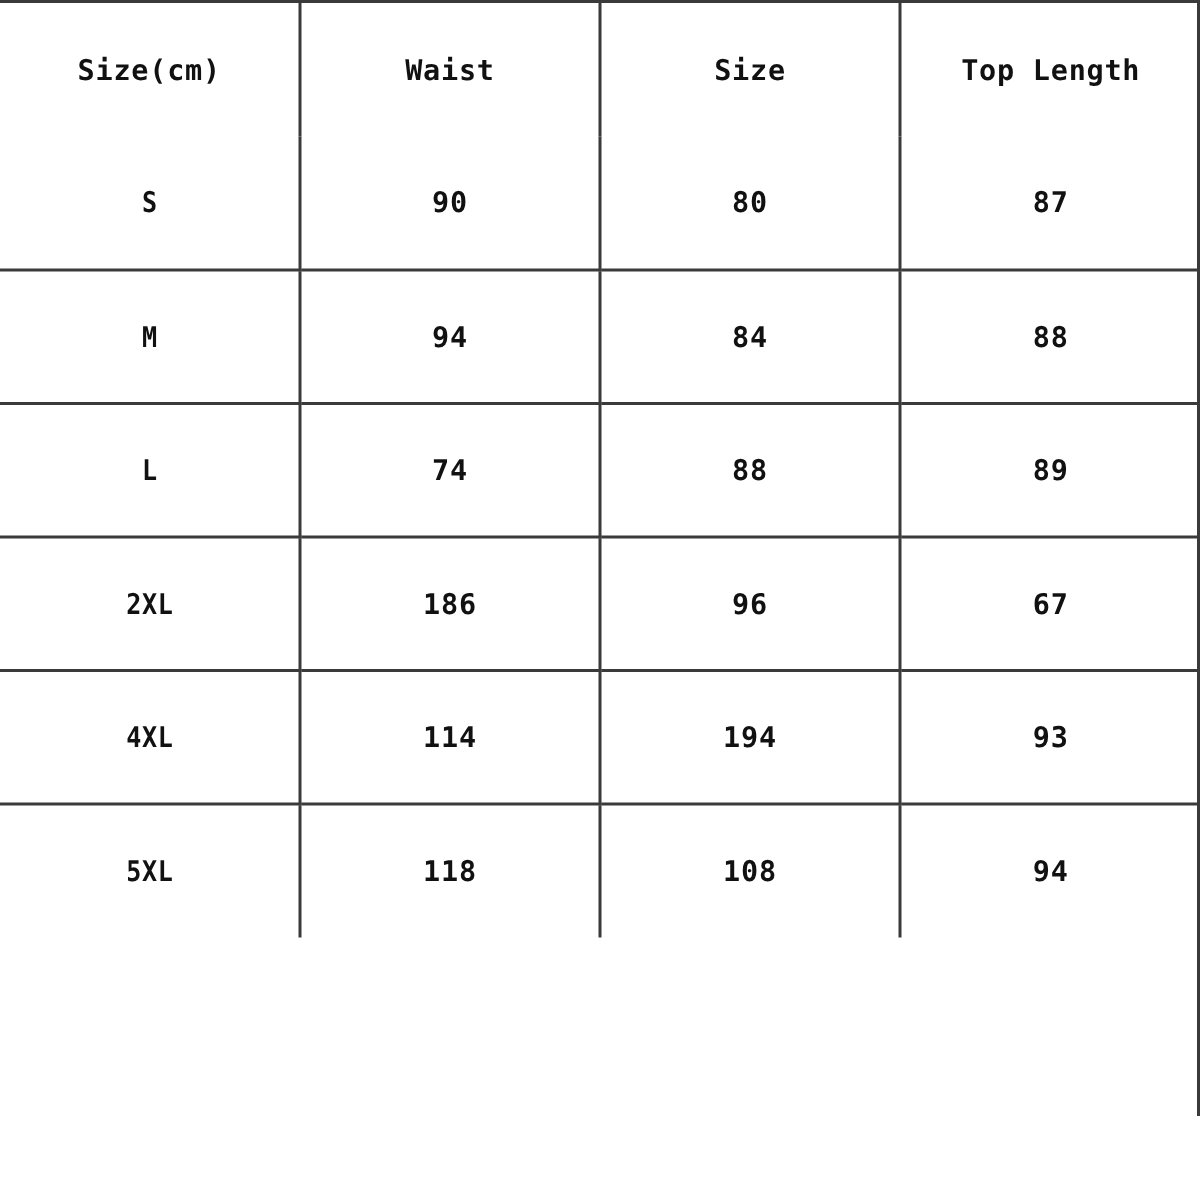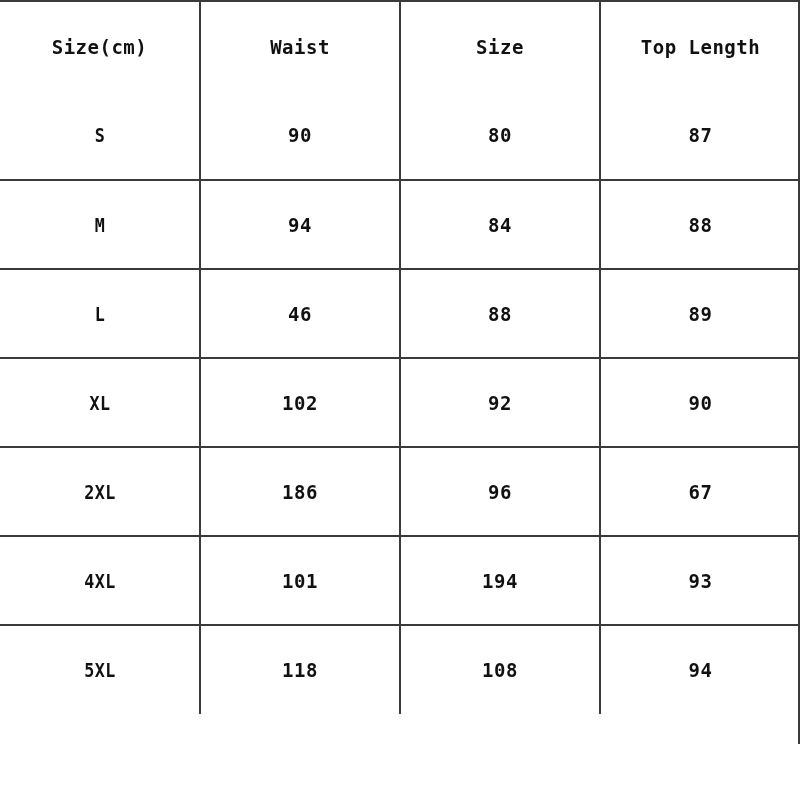--- a/index.html
+++ b/index.html
@@ -99,39 +99,33 @@
         <td>87</td>
       </tr>
       <tr>
         <td><span class="size-label">M</span></td>
         <td>94</td>
         <td>84</td>
         <td>88</td>
       </tr>
       <tr>
         <td><span class="size-label">L</span></td>
-        <td>46</td>
+        <td>74</td>
         <td>88</td>
         <td>89</td>
-      </tr>
-      <tr>
-        <td><span class="size-label">XL</span></td>
-        <td>102</td>
-        <td>92</td>
-        <td>90</td>
       </tr>
       <tr>
         <td><span class="size-label">2XL</span></td>
         <td>186</td>
         <td>96</td>
         <td>67</td>
       </tr>
       <tr>
         <td><span class="size-label">4XL</span></td>
-        <td>101</td>
+        <td>114</td>
         <td>194</td>
         <td>93</td>
       </tr>
       <tr>
         <td><span class="size-label">5XL</span></td>
         <td>118</td>
         <td>108</td>
         <td>94</td>
       </tr>
     </tbody>

